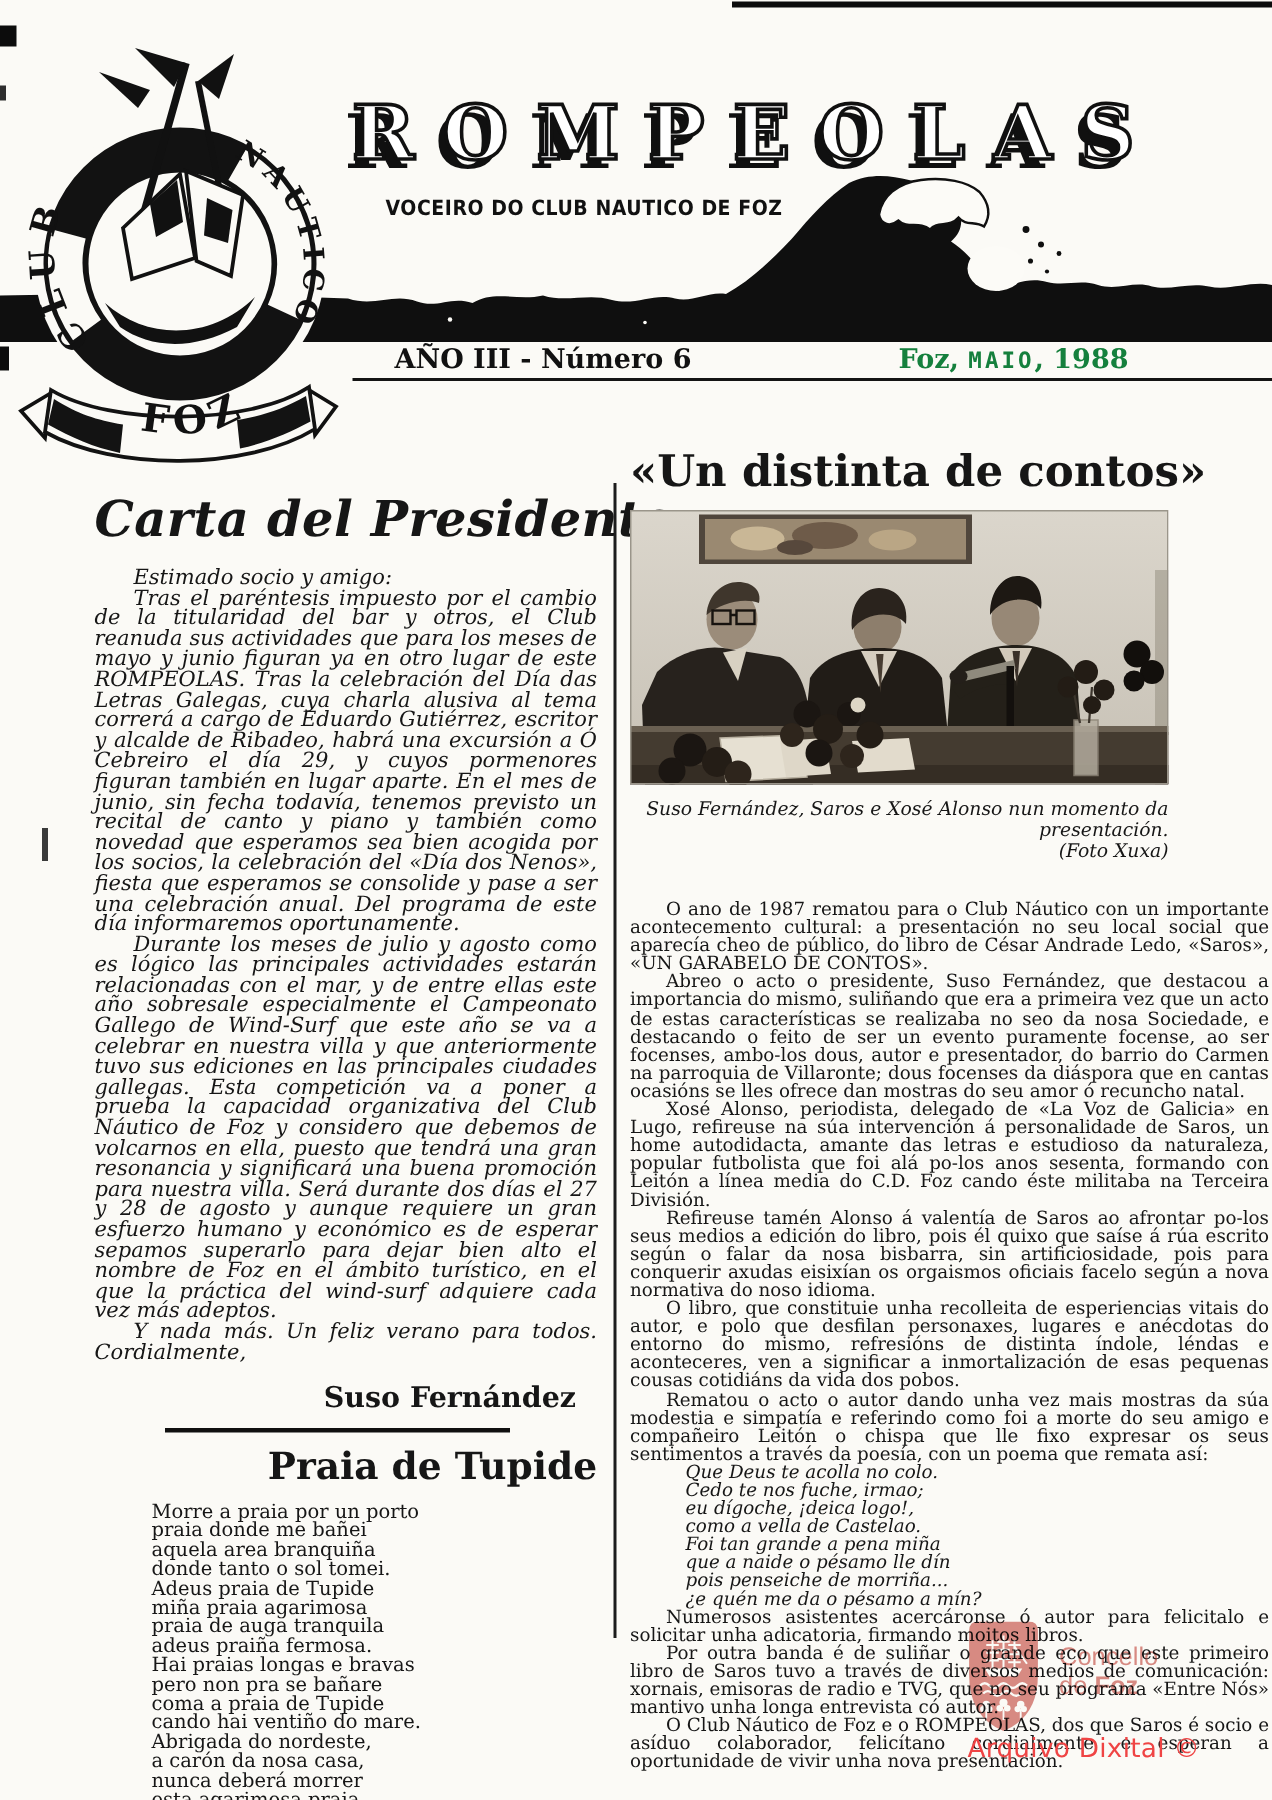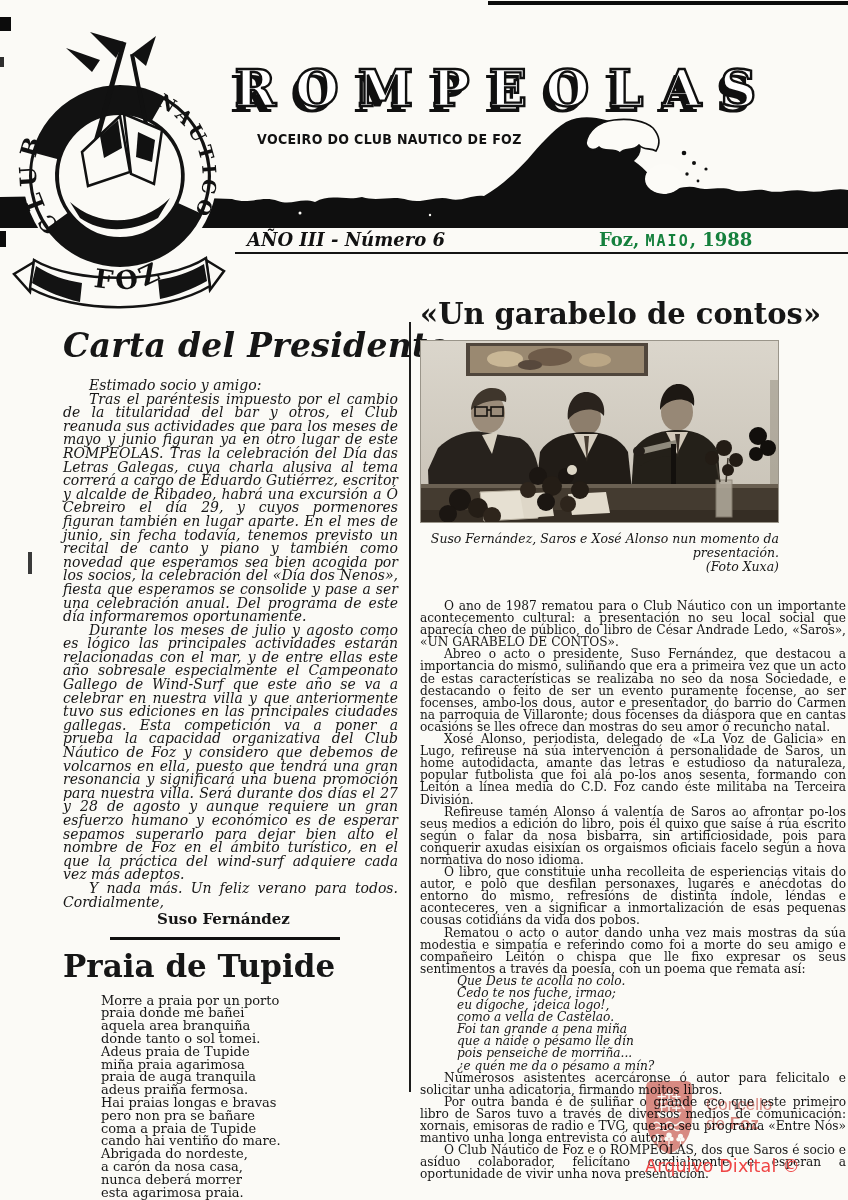--- a/index.html
+++ b/index.html
@@ -14,23 +14,23 @@
   .date{font-weight:bold;font-size:18px;color:#15803d;margin-left:28px;}
   .date .maio{font-family:"DejaVu Sans Mono",monospace;font-size:15px;font-weight:bold;
               letter-spacing:2px;}
   .rule{background:#141414;}
   
   .leftcol{width:335px;}
   .leftcol h1{font-size:33px;font-style:italic;font-weight:bold;text-align:center;
               margin:0 0 14px 0;white-space:nowrap;letter-spacing:.3px;}
   .leftcol p{font-size:14px;font-style:italic;line-height:13.6px;text-align:justify;
              text-indent:26px;margin:0;}
-  .sig{text-align:center;font-weight:bold;font-size:15px;padding-right:14px;margin-top:1px;font-style:normal;}
+  .sig{text-align:right;font-weight:bold;font-size:19px;padding-right:14px;margin-top:12px;font-style:normal;}
   .hrline{width:230px;height:2.5px;background:#101010;margin:9px 0 0 47px;}
-  .poem-title{font-size:31px;font-weight:bold;text-align:left;margin-top:8px;white-space:nowrap;}
+  .poem-title{font-size:25px;font-weight:bold;text-align:right;margin-top:8px;white-space:nowrap;}
   .poem-left{margin:11px 0 0 38px;font-size:13px;line-height:12.8px;}
   .pre{white-space:pre-line;}
   .rightcol{width:426px;}
   .rightcol h2{width:360px;font-size:29px;font-weight:bold;text-align:center;margin:0 0 9px 0;
                white-space:nowrap;}
   .caption{width:359px;text-align:right;font-style:italic;font-size:12.5px;line-height:14px;margin-top:5px;}
   .rbody{margin-top:26px;}
   .rbody p{font-size:12.2px;line-height:12.1px;text-align:justify;text-indent:24px;margin:0;}
   .poem-right{margin-left:37px;font-style:italic;font-size:12.2px;line-height:12.1px;}
   .divider{width:2px;background:#1c1c1c;}
@@ -115,21 +115,21 @@
     </text>
   </svg>
 
   <svg class="abs" style="left:0;top:50px;" width="848" height="75" viewBox="0 0 848 75">
     <text x="500" y="62" text-anchor="middle" font-size="50" font-weight="bold" letter-spacing="19" fill="#101010">ROMPEOLAS</text>
     <text x="505" y="56" text-anchor="middle" font-size="50" font-weight="bold" letter-spacing="19" fill="#ffffff" stroke="#101010" stroke-width="2.4">ROMPEOLAS</text>
   </svg>
 
   <div class="abs mast-sub" style="left:257px;top:131px;">VOCEIRO DO CLUB NAUTICO DE FOZ</div>
 
-  <div class="abs issue" style="left:247px;top:229px;font-style:italic;">AÑO III - Número 6</div>
+  <div class="abs issue" style="left:263px;top:229px;">AÑO III - Número 6</div>
   <div class="abs date" style="left:571px;top:229px;">
     <span>Foz, </span><span class="maio">MAIO</span><span>, 1988</span>
   </div>
   <div class="abs rule" style="left:235px;top:252px;width:613px;height:2px;"></div>
 
   <div class="abs divider" style="left:409px;top:322px;height:770px;"></div>
 
   <div class="abs leftcol" style="left:63px;top:326px;">
     <h1>Carta del Presidente</h1>
     <p style="text-indent:26px;">Estimado socio y amigo:</p>
@@ -151,21 +151,21 @@
 pero non pra se bañare
 coma a praia de Tupide
 cando hai ventiño do mare.
 Abrigada do nordeste,
 a carón da nosa casa,
 nunca deberá morrer
 esta agarimosa praia.</div>
   </div>
 
   <div class="abs rightcol" style="left:420px;top:297px;">
-    <h2>«Un garabelo de contos»</h2>
+    <h2>«Un distinta de contos»</h2>
 
     
     <svg width="359" height="183" viewBox="0 0 359 183">
       <defs>
         <linearGradient id="wall" x1="0" y1="0" x2="0" y2="1">
           <stop offset="0" stop-color="#dbd6cc"></stop>
             <stop offset="1" stop-color="#c7c1b5"></stop>
         </linearGradient>
       </defs>
       <rect width="359" height="183" fill="url(#wall)"></rect>

